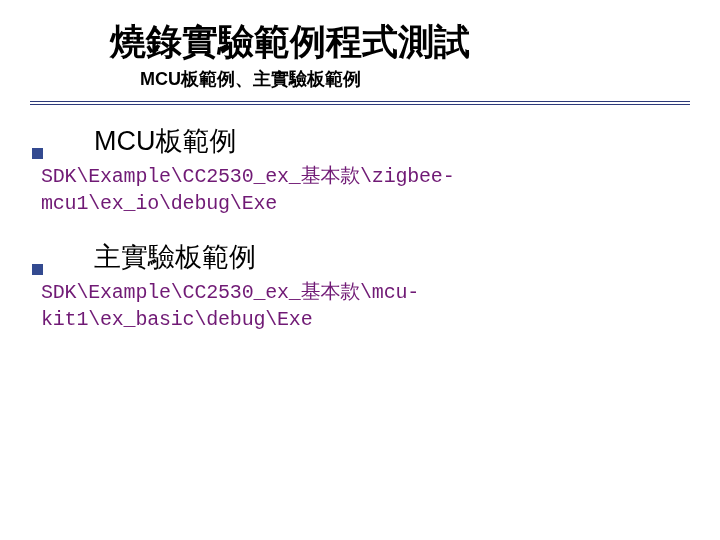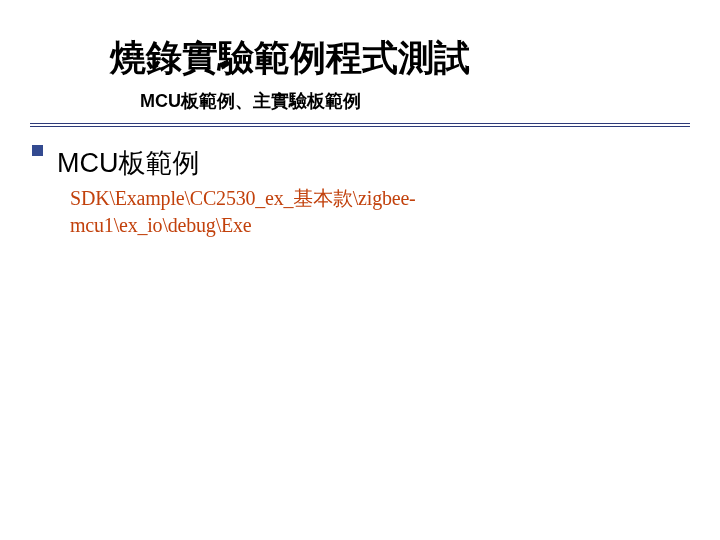--- a/index.html
+++ b/index.html
@@ -9,35 +9,34 @@
     height: 540px;
     background: #fff;
     font-family: "Microsoft JhengHei", "Heiti TC", "PingFang TC", Arial, sans-serif;
     overflow: hidden;
   }
   .slide {
     width: 588px;
     height: 540px;
     position: relative;
     box-sizing: border-box;
-    padding-top: 34px;
+    padding-top: 18px;
   }
   .title {
     font-size: 36px;
     font-weight: bold;
     color: #000;
     text-align: left;
     padding-left: 110px;
   }
   .subtitle {
     font-size: 18px;
     font-weight: bold;
     color: #000;
     padding-left: 140px;
-    margin-top: 6px;
   }
   .divider {
     margin: 10px 0 18px 30px;
     width: 660px;
     height: 4px;
     display: flex;
     flex-direction: column;
   }
   .divider .thick {
     height: 2px;
@@ -48,41 +47,42 @@
     background: #2e3a7a;
     margin-top: 2px;
   }
   .section {
     margin-left: 32px;
     margin-right: 20px;
     margin-bottom: 22px;
   }
   .section-head {
     display: flex;
-    align-items: flex-start;
+    align-items: flex-end;
     margin-bottom: 4px;
+    gap: 37px;
   }
   .bullet {
     width: 11px;
     height: 11px;
     background: #334a90;
     margin-right: 14px;
     flex: none;
   }
   .section-title {
     font-size: 27px;
     font-weight: 500;
     color: #000;
   }
   .paths {
-    margin-left: 38px;
+    margin-left: 9px;
     font-size: 20px;
     line-height: 1.35;
-    color: #c2410c;
-    font-family: Liberation Serif, serif;
+    color: #701a75;
+    font-family: Liberation Mono, monospace;
   }
   .path-line {
     letter-spacing: -0.2px;
   }
 </style>
 </head>
 <body>
 
 <div class="slide">
   <div class="title">燒錄實驗範例程式測試</div>
@@ -96,16 +96,21 @@
     <div class="section-head">
       <div class="bullet"></div>
       <div class="section-title">MCU板範例</div>
     </div>
     <div class="paths">
       <div class="path-line">SDK\Example\CC2530_ex_基本款\zigbee-mcu1\ex_io\debug\Exe</div>
     </div>
   </div>
 
   <div class="section">
+    <div class="section-head">
+      <div class="bullet"></div>
+      <div class="section-title">主實驗板範例</div>
+    </div>
     <div class="paths">
+      <div class="path-line">SDK\Example\CC2530_ex_基本款\mcu-kit1\ex_basic\debug\Exe</div>
     </div>
   </div>
 </div>
 
 </body></html>

